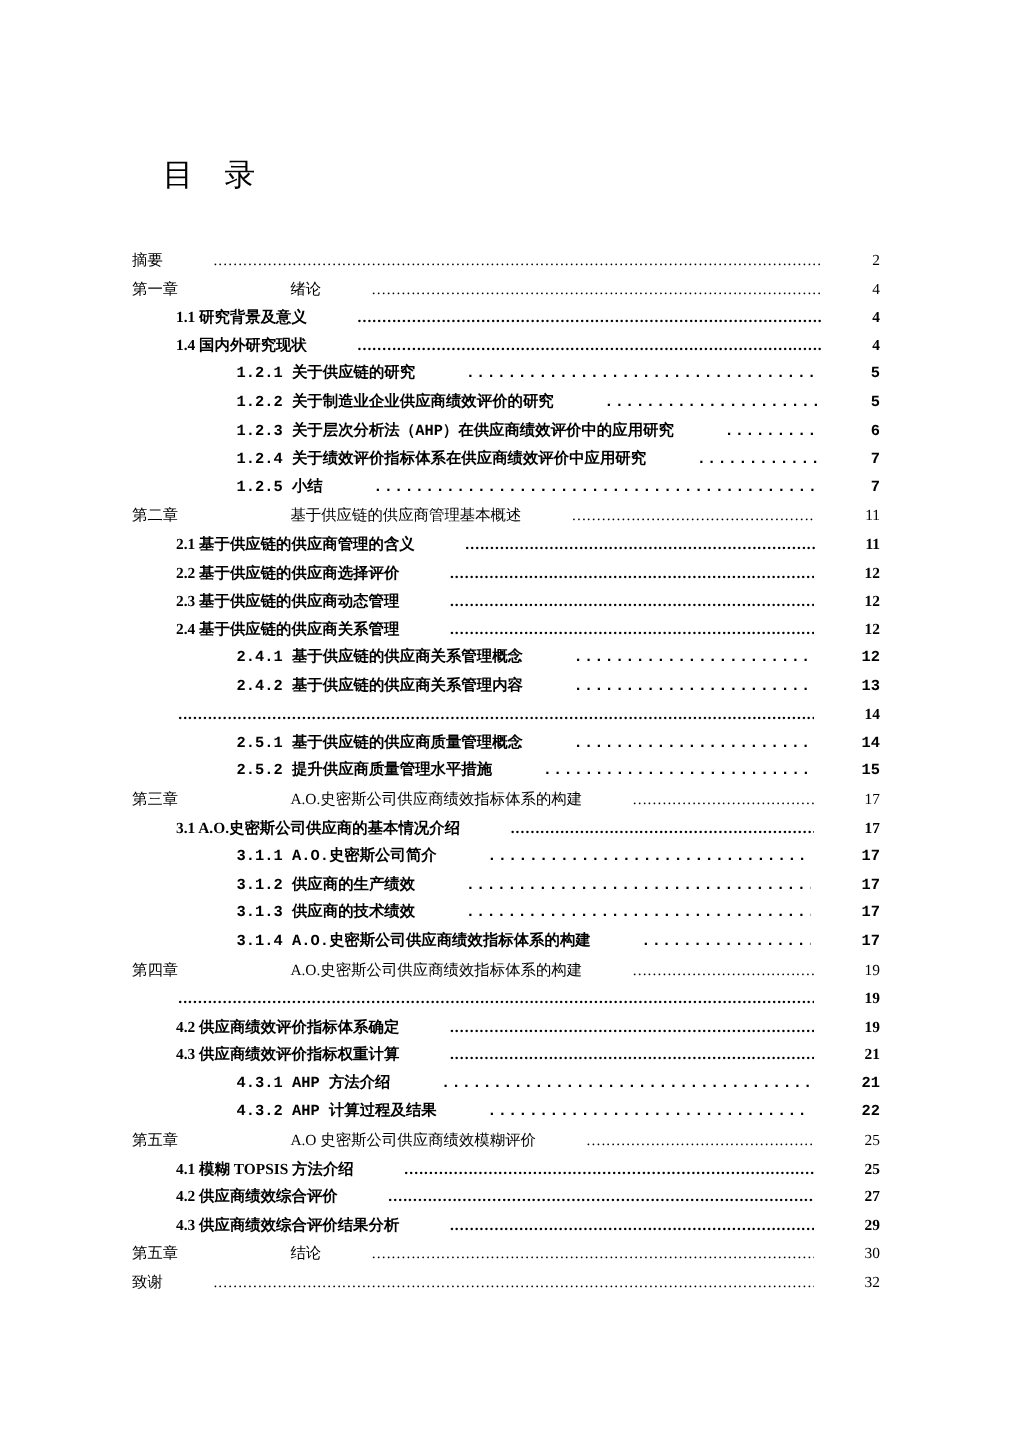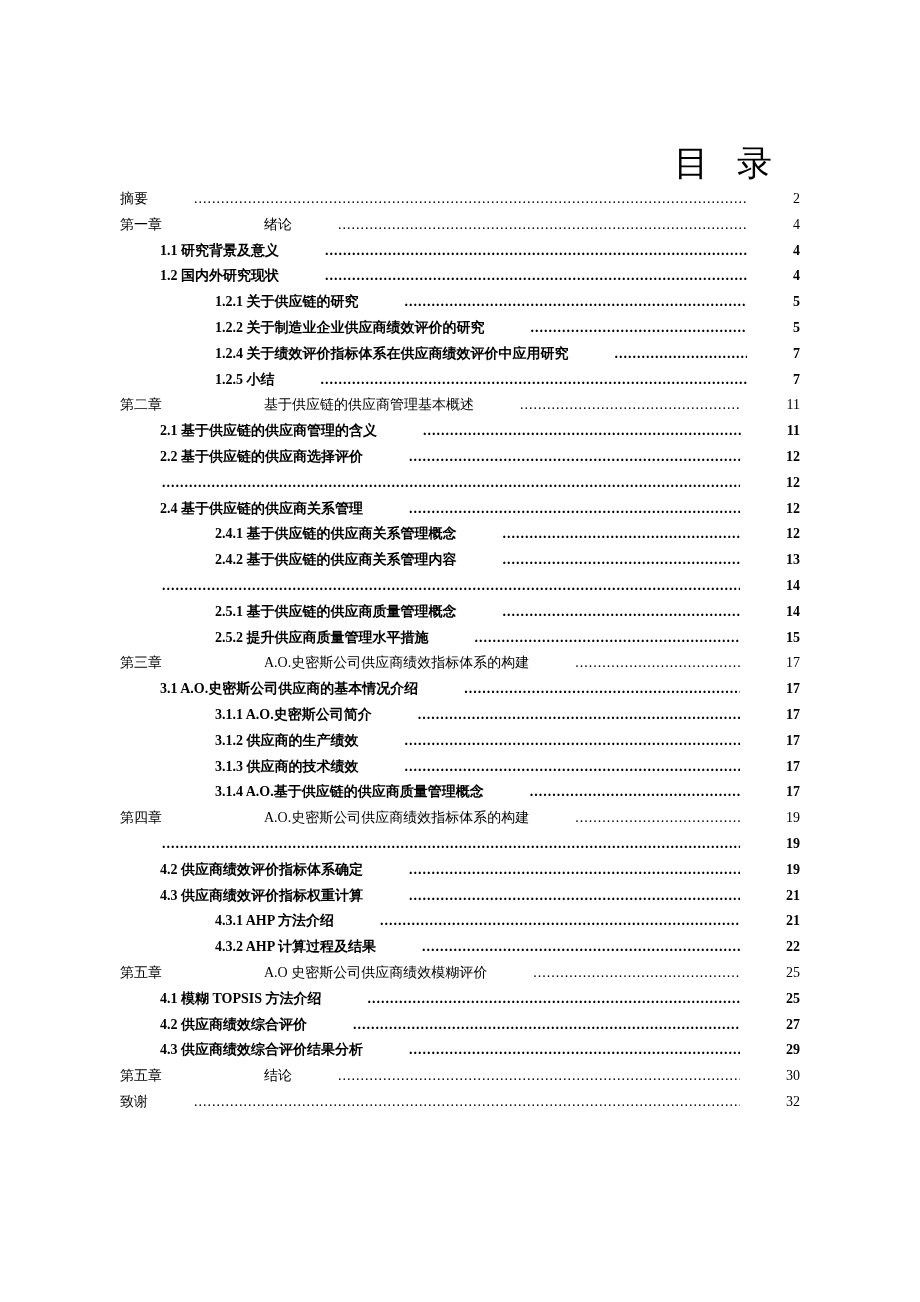--- a/index.html
+++ b/index.html
@@ -8,24 +8,25 @@
       box-sizing: border-box;
     }
     body {
       background: #fff;
       font-family: "SimSun", "宋体", serif;
       width: 920px;
       height: 1302px;
       padding: 140px 120px 80px 120px;
     }
     .title {
-      text-align: right;
-      font-size: 35px;
+      text-align: left;
+      font-size: 28px;
       font-weight: normal;
       letter-spacing: 28px;
+      margin-bottom: 48px;
       padding-left: 28px;
     }
     .toc {
       font-size: 14px;
       line-height: 1.7;
     }
     .toc-row {
       display: flex;
       align-items: flex-start;
       white-space: nowrap;
@@ -42,21 +43,21 @@
     }
     .dots::after {
       content: "...................................................................................................................................................................................................................";
       letter-spacing: 1px;
       color: #000;
     }
     .page {
       flex-shrink: 0;
     }
     .indent-1 { padding-left: 40px; font-weight: bold; font-family: Liberation Serif, serif; }
-    .indent-2 { padding-left: 95px; font-weight: bold; }
+    .indent-2 { padding-left: 95px; font-weight: bold; font-family: Liberation Mono, monospace; }
     .chapter-gap { margin-right: 14px; }
   </style>
 </head>
 <body>
 
 <h1 class="title">目录</h1>
 
 <div class="toc" id="toc-container">
     <div class="toc-row">
       <span class="toc-label">摘要</span>
@@ -69,35 +70,40 @@
       <span class="toc-label">绪论</span>
       <span class="dots"></span>
       <span class="page">4</span>
     </div>
     <div class="toc-row indent-1">
       <span class="toc-label">1.1  研究背景及意义</span>
       <span class="dots"></span>
       <span class="page">4</span>
     </div>
     <div class="toc-row indent-1">
-      <span class="toc-label">1.2  国内外研究现状</span>
+      <span class="toc-label">1.4  国内外研究现状</span>
       <span class="dots"></span>
       <span class="page">4</span>
     </div>
     <div class="toc-row indent-2">
       <span class="toc-label">1.2.1 关于供应链的研究</span>
       <span class="dots"></span>
       <span class="page">5</span>
     </div>
     <div class="toc-row indent-2">
       <span class="toc-label">1.2.2 关于制造业企业供应商绩效评价的研究</span>
       <span class="dots"></span>
       <span class="page">5</span>
     </div>
     <div class="toc-row indent-2">
+      <span class="toc-label">1.2.3 关于层次分析法（AHP）在供应商绩效评价中的应用研究</span>
+      <span class="dots"></span>
+      <span class="page">6</span>
+    </div>
+    <div class="toc-row indent-2">
       <span class="toc-label">1.2.4 关于绩效评价指标体系在供应商绩效评价中应用研究</span>
       <span class="dots"></span>
       <span class="page">7</span>
     </div>
     <div class="toc-row indent-2">
       <span class="toc-label">1.2.5 小结</span>
       <span class="dots"></span>
       <span class="page">7</span>
     </div>
     <div class="toc-row">
@@ -111,20 +117,21 @@
       <span class="toc-label">2.1  基于供应链的供应商管理的含义</span>
       <span class="dots"></span>
       <span class="page">11</span>
     </div>
     <div class="toc-row indent-1">
       <span class="toc-label">2.2  基于供应链的供应商选择评价</span>
       <span class="dots"></span>
       <span class="page">12</span>
     </div>
     <div class="toc-row indent-1">
+      <span class="toc-label">2.3  基于供应链的供应商动态管理</span>
       <span class="dots"></span>
       <span class="page">12</span>
     </div>
     <div class="toc-row indent-1">
       <span class="toc-label">2.4  基于供应链的供应商关系管理</span>
       <span class="dots"></span>
       <span class="page">12</span>
     </div>
     <div class="toc-row indent-2">
       <span class="toc-label">2.4.1 基于供应链的供应商关系管理概念</span>
@@ -171,21 +178,21 @@
       <span class="toc-label">3.1.2  供应商的生产绩效</span>
       <span class="dots"></span>
       <span class="page">17</span>
     </div>
     <div class="toc-row indent-2">
       <span class="toc-label">3.1.3  供应商的技术绩效</span>
       <span class="dots"></span>
       <span class="page">17</span>
     </div>
     <div class="toc-row indent-2">
-      <span class="toc-label">3.1.4 A.O.基于供应链的供应商质量管理概念</span>
+      <span class="toc-label">3.1.4 A.O.史密斯公司供应商绩效指标体系的构建</span>
       <span class="dots"></span>
       <span class="page">17</span>
     </div>
     <div class="toc-row">
       <span class="toc-label">第四章</span>
       <span class="chapter-gap"></span>
       <span class="toc-label">A.O.史密斯公司供应商绩效指标体系的构建</span>
       <span class="dots"></span>
       <span class="page">19</span>
     </div>

